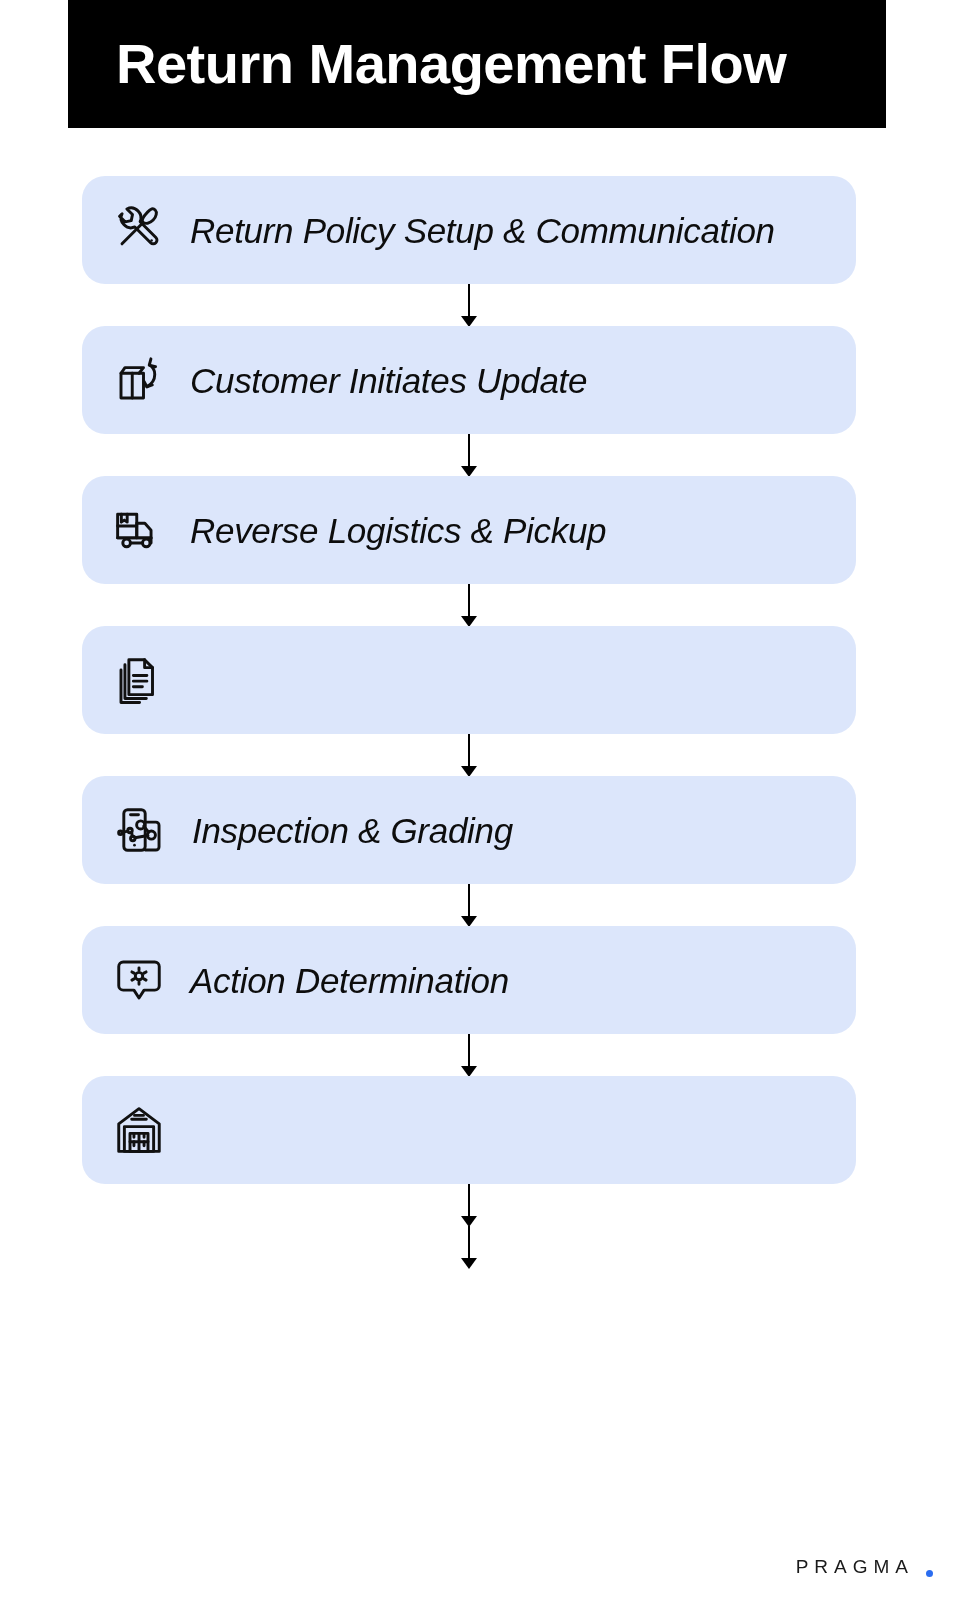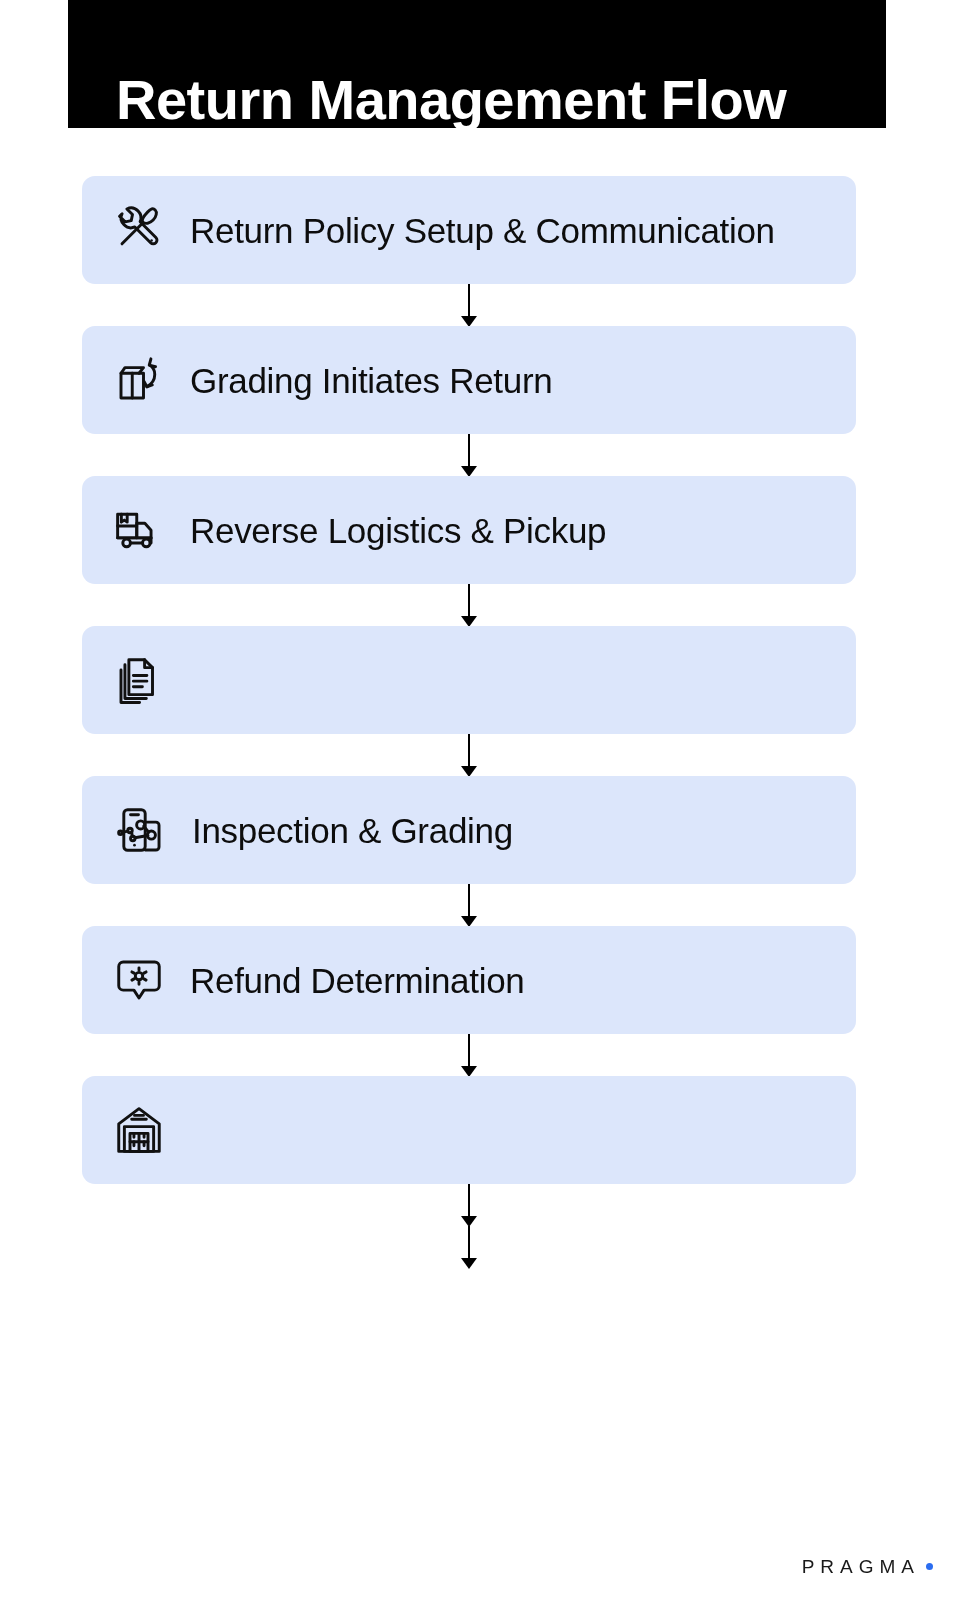--- a/index.html
+++ b/index.html
@@ -19,21 +19,21 @@
 
   
   .title-bar {
     position: absolute;
     left: 68px;
     top: 0px;
     width: 818px;
     height: 128px;
     background: #000000;
     display: flex;
-    align-items: flex-end;
+    align-items: center;
   }
   .title-text {
     color: #ffffff;
     font-size: 56px;
     font-weight: 700;
     letter-spacing: -0.5px;
     padding-left: 48px;
     line-height: 1;
     white-space: nowrap;
   }
@@ -43,24 +43,25 @@
     position: absolute;
     left: 82px;
     top: 176px;
     width: 774px;
   }
   .step {
     position: relative;
     width: 774px;
     height: 108px;
     background: #dce6fb;
-    border-radius: 13px;
+    border-radius: 23px;
     display: flex;
     align-items: center;
     padding-left: 28px;
+    font-style: italic;
   }
   .step-icon {
     width: 58px;
     height: 58px;
     flex: 0 0 58px;
     display: flex;
     align-items: center;
     justify-content: center;
     color: #111111;
   }
@@ -104,22 +105,22 @@
     border-right: 8px solid transparent;
     border-top: 11px solid #000000;
   }
 
   
   .brand {
     position: absolute;
     right: 22px;
     bottom: 22px;
     display: flex;
-    align-items: center;
-    gap: 6px;
+    align-items: flex-end;
+    gap: 12px;
   }
   .brand-name {
     font-size: 19px;
     font-weight: 400;
     letter-spacing: 6px;
     color: #1a1a1a;
   }
   .brand-dot {
     width: 7px;
     height: 7px;
@@ -159,21 +160,21 @@
         <div class="step-icon">
           <svg width="54" height="54" viewBox="0 0 48 48" fill="none" stroke="currentColor" stroke-width="2.6" stroke-linecap="round" stroke-linejoin="round">
       <path d="M8 18h20v22H8z"></path>
       <path d="M8 18l3.5-5H28l-4 5"></path>
       <path d="M18 18v22"></path>
       <path d="M31 30c4.5-2.6 7-6.6 7-11 0-3.6-1.8-6.6-4.6-8.3"></path>
       <path d="M34.6 5.2l-1.5 5.6 5.6 1.4"></path>
       <path d="M31 30l-2.4-4.6M31 30l4.8-1.6"></path>
     </svg>
         </div>
-        <div class="step-label">Grading Initiates Return</div>
+        <div class="step-label">Customer Initiates Update</div>
       </div>
       <div class="connector">
         <div class="shaft"></div>
         <div class="head"></div>
       </div>
       <div class="step">
         <div class="step-icon">
           <svg width="54" height="54" viewBox="0 0 48 48" fill="none" stroke="currentColor" stroke-width="2.6" stroke-linecap="round" stroke-linejoin="round">
       <path d="M5 10h17v21H5z"></path>
       <path d="M13.5 10v7l-2.6-1.8L8.3 17v-7"></path>
@@ -229,21 +230,21 @@
         <div class="head"></div>
       </div>
       <div class="step">
         <div class="step-icon">
           <svg width="54" height="54" viewBox="0 0 48 48" fill="none" stroke="currentColor" stroke-width="2.6" stroke-linecap="round" stroke-linejoin="round">
       <path d="M10 8h28a4 4 0 0 1 4 4v17a4 4 0 0 1-4 4h-9.5l-4.5 7-4.5-7H10a4 4 0 0 1-4-4V12a4 4 0 0 1 4-4z"></path>
       <circle cx="24" cy="20.5" r="3.3"></circle>
       <path d="M24 13.2v2.2M24 25.6v2.2M17.7 16.8l1.9 1.1M28.4 23l1.9 1.1M17.7 24.1l1.9-1.1M28.4 17.9l1.9-1.1"></path>
     </svg>
         </div>
-        <div class="step-label">Refund Determination</div>
+        <div class="step-label">Action Determination</div>
       </div>
       <div class="connector">
         <div class="shaft"></div>
         <div class="head"></div>
       </div>
       <div class="step">
         <div class="step-icon">
           <svg width="54" height="54" viewBox="0 0 48 48" fill="none" stroke="currentColor" stroke-width="2.6" stroke-linecap="round" stroke-linejoin="round">
       <path d="M6 18.5L24 5l18 13.5V43H6z"></path>
       <path d="M20 11h8M17.5 14.5h13"></path>

